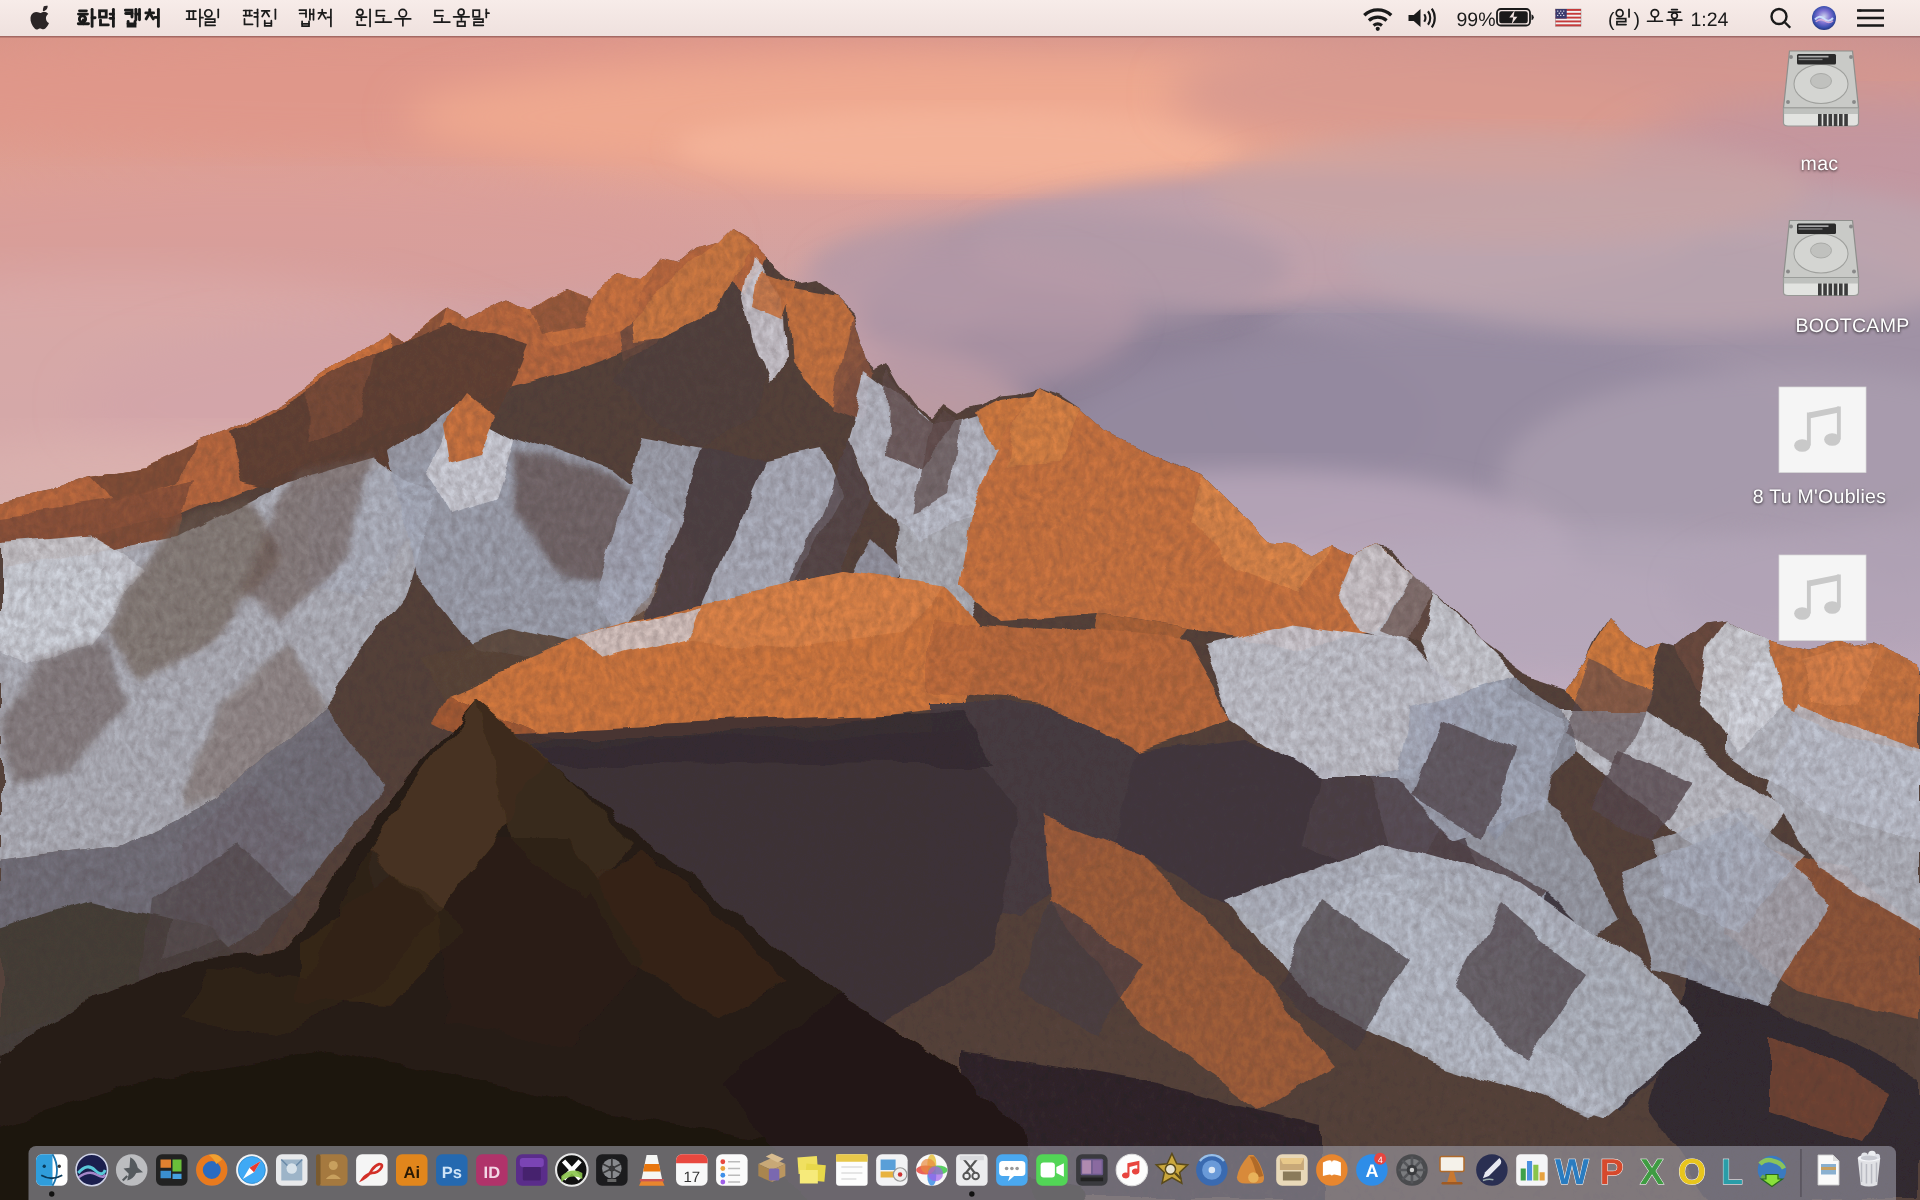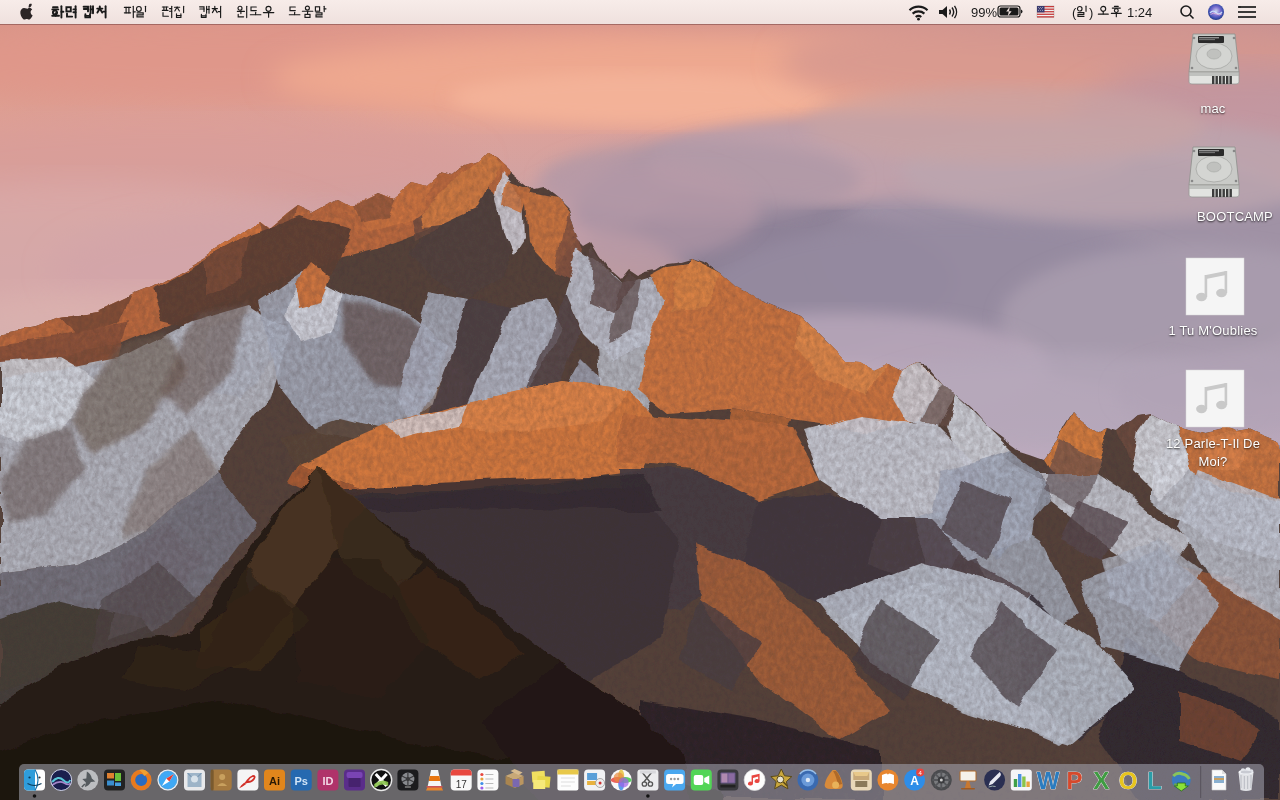--- a/index.html
+++ b/index.html
@@ -275,22 +275,21 @@
    <path d="M20,17 L40,13 L40,17 L20,21 Z"></path>
    <rect x="18.6" y="17" width="2.6" height="22"></rect>
    <rect x="38.6" y="13" width="2.6" height="22"></rect>
    <ellipse cx="15.5" cy="39" rx="5.4" ry="4.2"></ellipse>
    <ellipse cx="35.5" cy="35" rx="5.4" ry="4.2"></ellipse>
  </g>
 </g>
     </svg>
   <div class="lbl" style="left:1183px;top:101px;width:60px;">mac</div>
   <div class="lbl" style="left:1185px;top:209px;width:100px;">BOOTCAMP</div>
-  <div class="lbl" style="left:1153px;top:323px;width:120px;">1 Tu M'Oublies</div>
-  <div class="lbl" style="left:1153px;top:435px;width:120px;line-height:17.5px;">12 Parle-T-Il De Moi?</div>
+  <div class="lbl" style="left:1153px;top:323px;width:120px;">8 Tu M'Oublies</div>
   <div id="dock"></div>
   <svg class="abs" style="left:0;top:0" width="1280" height="800" viewBox="0 0 1280 800">
       <g>
 <rect x="24.0" y="769.5" width="21" height="21" rx="4" fill="#fff"></rect>
 <path d="M24.0,773.5 a4,4 0 0 1 4,-4 h7 v21 h-7 a4,4 0 0 1 -4,-4 Z" fill="#2f9ddb"></path>
 <path d="M35.0,769.5 q3,5 3,10.5 q0,5.5 -3,10.5" fill="none" stroke="#1b74ad" stroke-width="1.2"></path>
 <circle cx="29.5" cy="777.5" r="1.1" fill="#0a3a5a"></circle>
         <circle cx="39.5" cy="777.5" r="1.1" fill="#333"></circle>
 <path d="M27.5,783.5 q7,4 14,0" stroke="#0a3a5a" stroke-width="1.2" fill="none"></path>
 </g>

